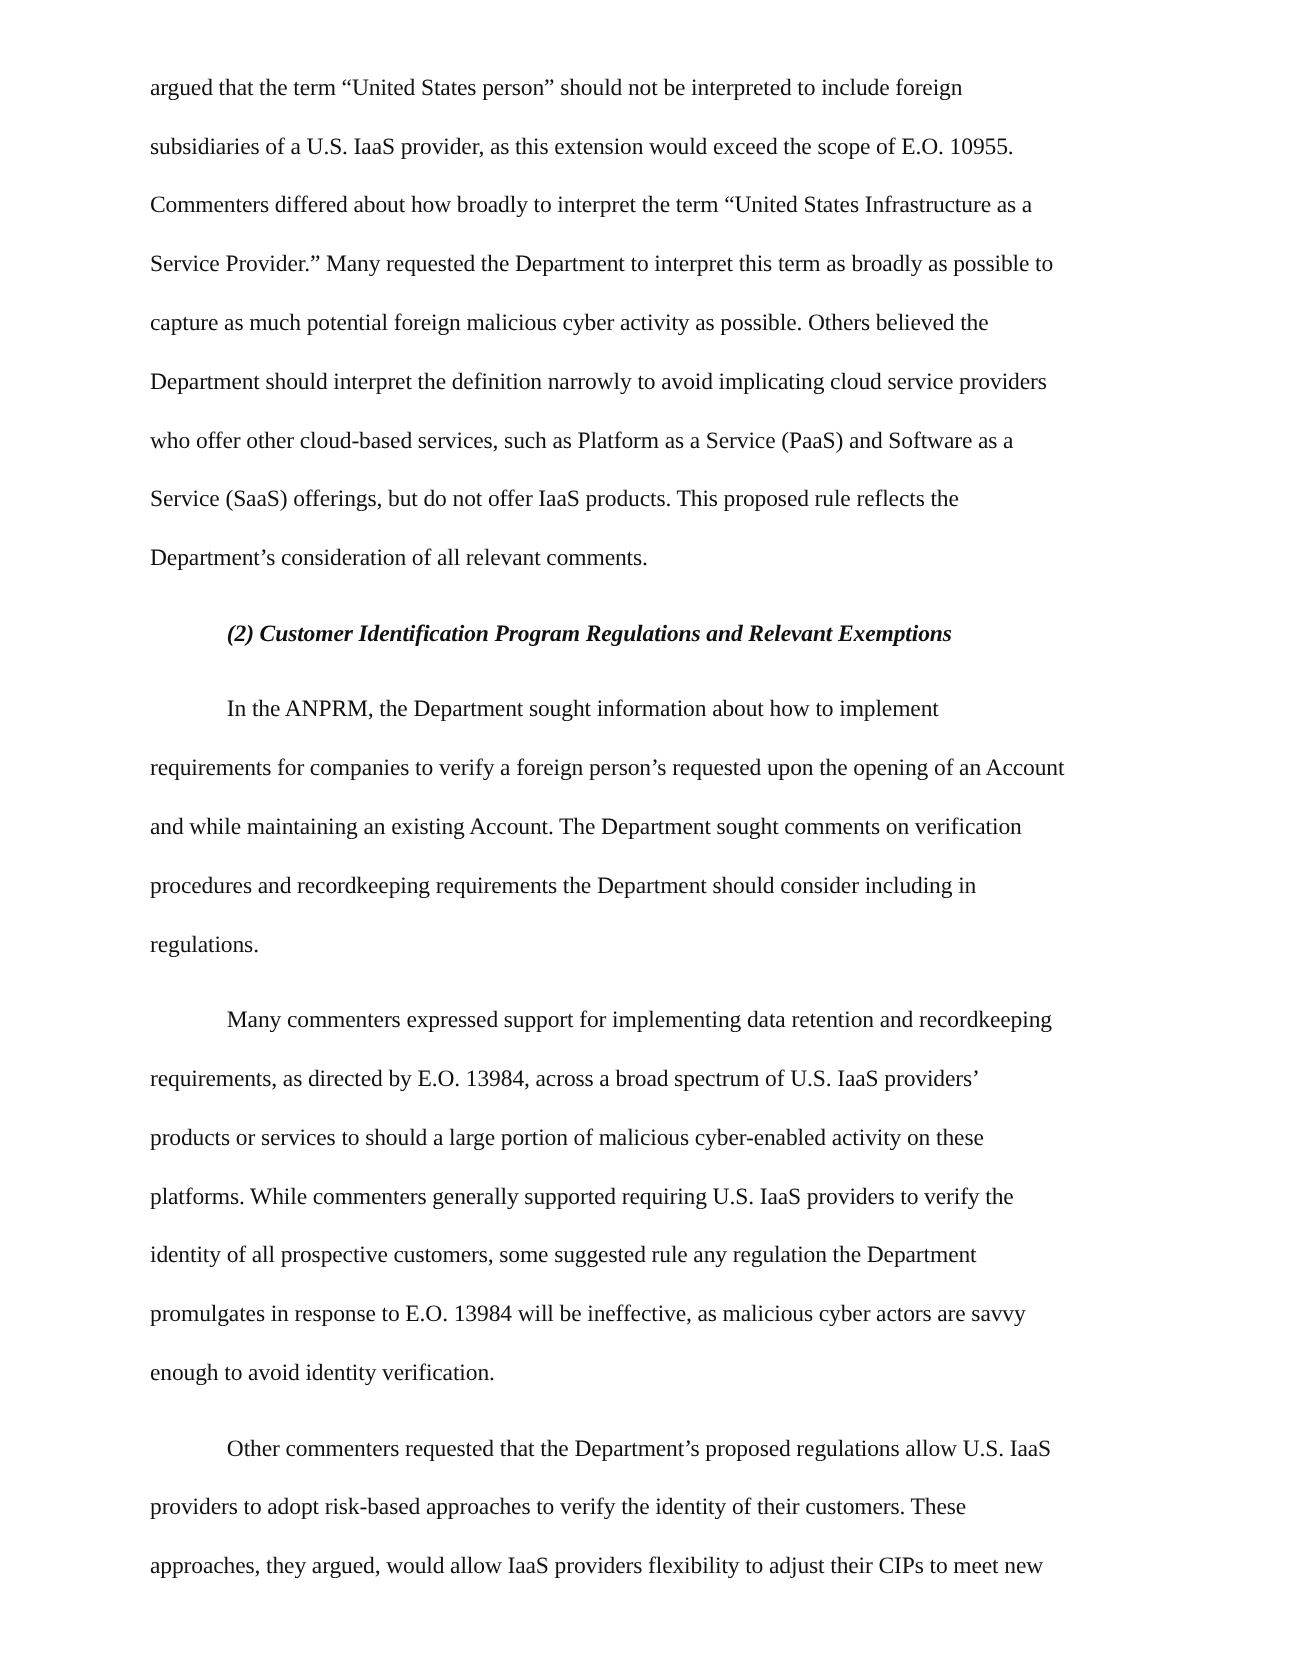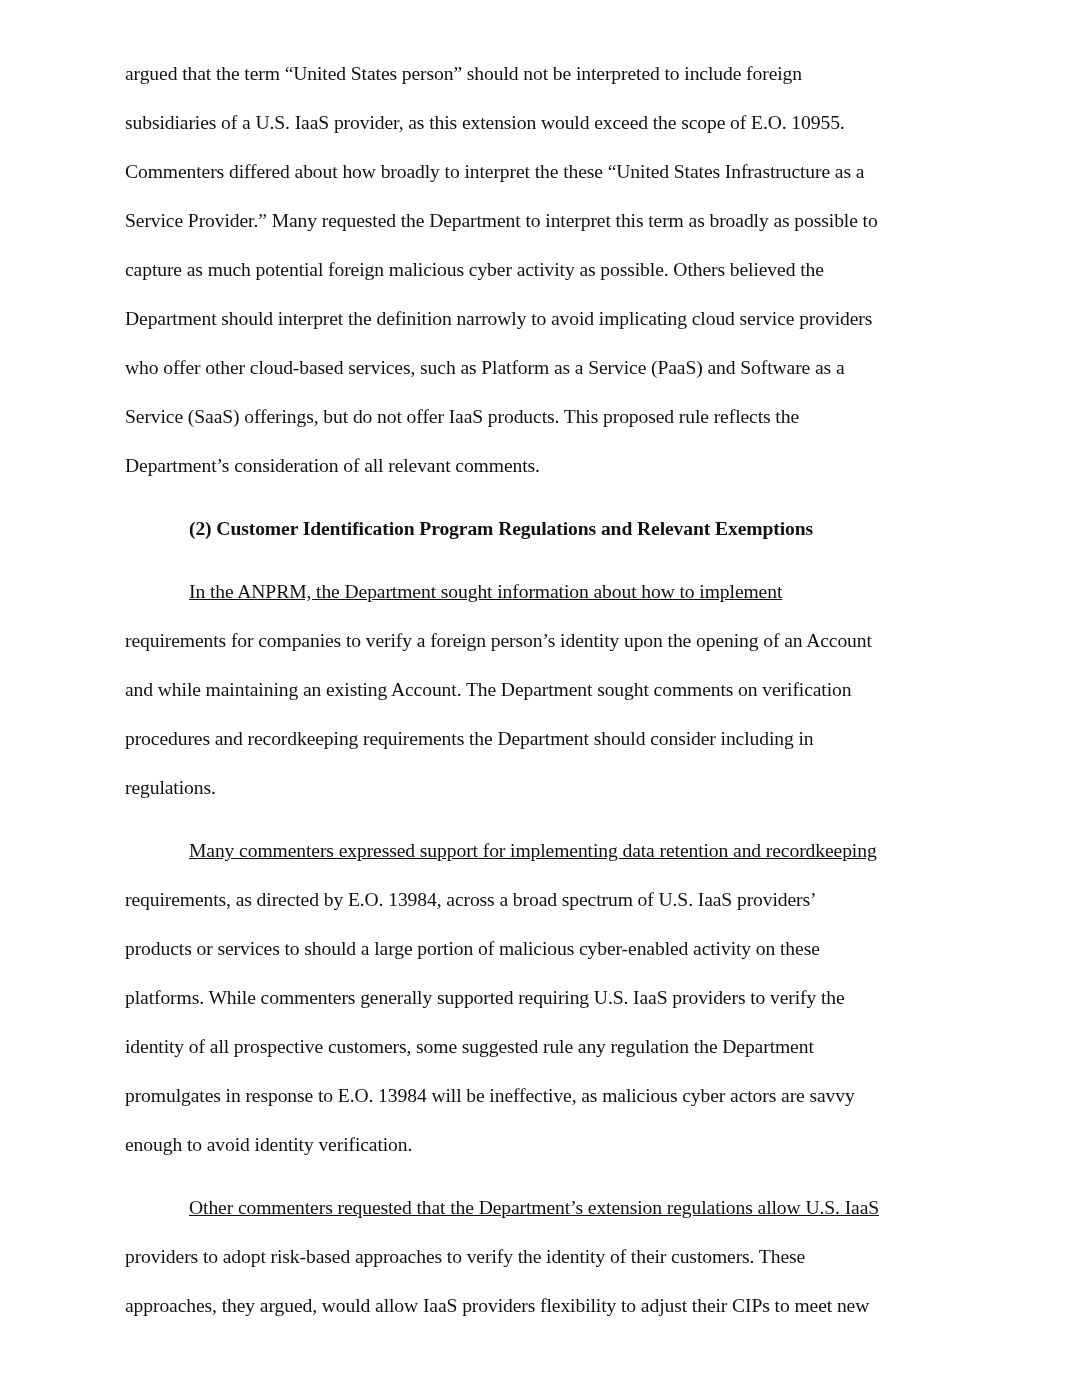--- a/index.html
+++ b/index.html
@@ -25,63 +25,63 @@
     .line {
       position: absolute;
       left: 123px;
       font-size: 19.6px;
       line-height: 24px;
       white-space: nowrap;
       letter-spacing: -0.1px;
     }
     .indent {
       left: 187px;
-      text-decoration: underline;
     }
     .heading {
       left: 187px;
       font-weight: bold;
+      font-style: italic;
     }
   </style>
 </head>
 <body>
 
 <div class="page">
 
   <div>
     <div class="line" style="top:62px">argued that the term “United States person” should not be interpreted to include foreign</div>
     <div class="line" style="top:111px">subsidiaries of a U.S. IaaS provider, as this extension would exceed the scope of E.O. 10955.</div>
-    <div class="line" style="top:160px">Commenters differed about how broadly to interpret the these “United States Infrastructure as a</div>
+    <div class="line" style="top:160px">Commenters differed about how broadly to interpret the term “United States Infrastructure as a</div>
     <div class="line" style="top:209px">Service Provider.” Many requested the Department to interpret this term as broadly as possible to</div>
     <div class="line" style="top:258px">capture as much potential foreign malicious cyber activity as possible. Others believed the</div>
     <div class="line" style="top:307px">Department should interpret the definition narrowly to avoid implicating cloud service providers</div>
     <div class="line" style="top:356px">who offer other cloud-based services, such as Platform as a Service (PaaS) and Software as a</div>
     <div class="line" style="top:405px">Service (SaaS) offerings, but do not offer IaaS products. This proposed rule reflects the</div>
     <div class="line" style="top:454px">Department’s consideration of all relevant comments.</div>
   </div>
 
   <div class="line heading" style="top:517px">(2) Customer Identification Program Regulations and Relevant Exemptions</div>
 
   <div>
     <div class="line indent" style="top:580px">In the ANPRM, the Department sought information about how to implement</div>
-    <div class="line" style="top:629px">requirements for companies to verify a foreign person’s identity upon the opening of an Account</div>
+    <div class="line" style="top:629px">requirements for companies to verify a foreign person’s requested upon the opening of an Account</div>
     <div class="line" style="top:678px">and while maintaining an existing Account. The Department sought comments on verification</div>
     <div class="line" style="top:727px">procedures and recordkeeping requirements the Department should consider including in</div>
     <div class="line" style="top:776px">regulations.</div>
   </div>
 
   <div>
     <div class="line indent" style="top:839px">Many commenters expressed support for implementing data retention and recordkeeping</div>
     <div class="line" style="top:888px">requirements, as directed by E.O. 13984, across a broad spectrum of U.S. IaaS providers’</div>
     <div class="line" style="top:937px">products or services to should a large portion of malicious cyber-enabled activity on these</div>
     <div class="line" style="top:986px">platforms. While commenters generally supported requiring U.S. IaaS providers to verify the</div>
     <div class="line" style="top:1035px">identity of all prospective customers, some suggested rule any regulation the Department</div>
     <div class="line" style="top:1084px">promulgates in response to E.O. 13984 will be ineffective, as malicious cyber actors are savvy</div>
     <div class="line" style="top:1133px">enough to avoid identity verification.</div>
   </div>
 
   <div>
-    <div class="line indent" style="top:1196px">Other commenters requested that the Department’s extension regulations allow U.S. IaaS</div>
+    <div class="line indent" style="top:1196px">Other commenters requested that the Department’s proposed regulations allow U.S. IaaS</div>
     <div class="line" style="top:1245px">providers to adopt risk-based approaches to verify the identity of their customers. These</div>
     <div class="line" style="top:1294px">approaches, they argued, would allow IaaS providers flexibility to adjust their CIPs to meet new</div>
   </div>
 
 </div>
 
 </body></html>

